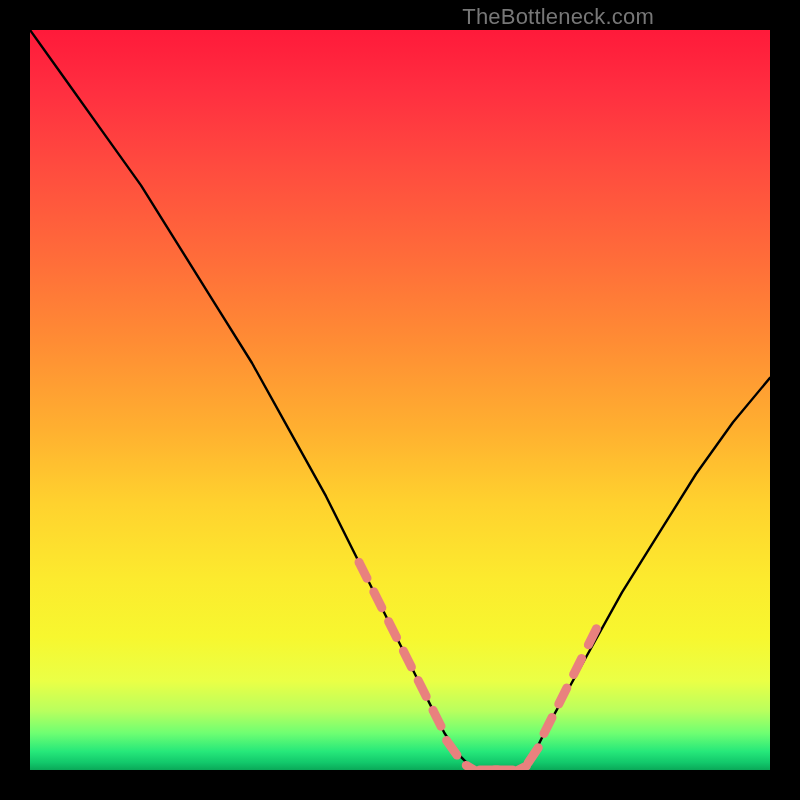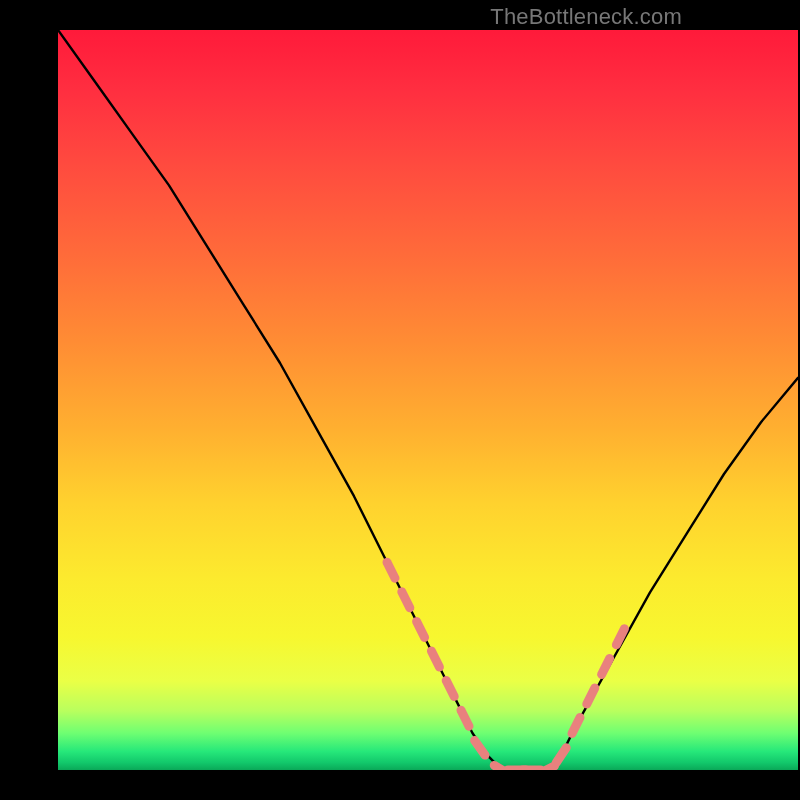--- a/index.html
+++ b/index.html
@@ -11,21 +11,20 @@
     overflow: hidden;
     font-family: Arial, Helvetica, sans-serif;
   }
   .chart-frame {
     position: absolute;
     left: 0;
     top: 0;
     width: 664px;
     height: 800px;
     background: #000;
-    margin-left: 28px;
   }
   .plot-area {
     position: absolute;
     left: 30px;
     top: 30px;
     width: 740px;
     height: 740px;
     
     background: linear-gradient(
       to bottom,

